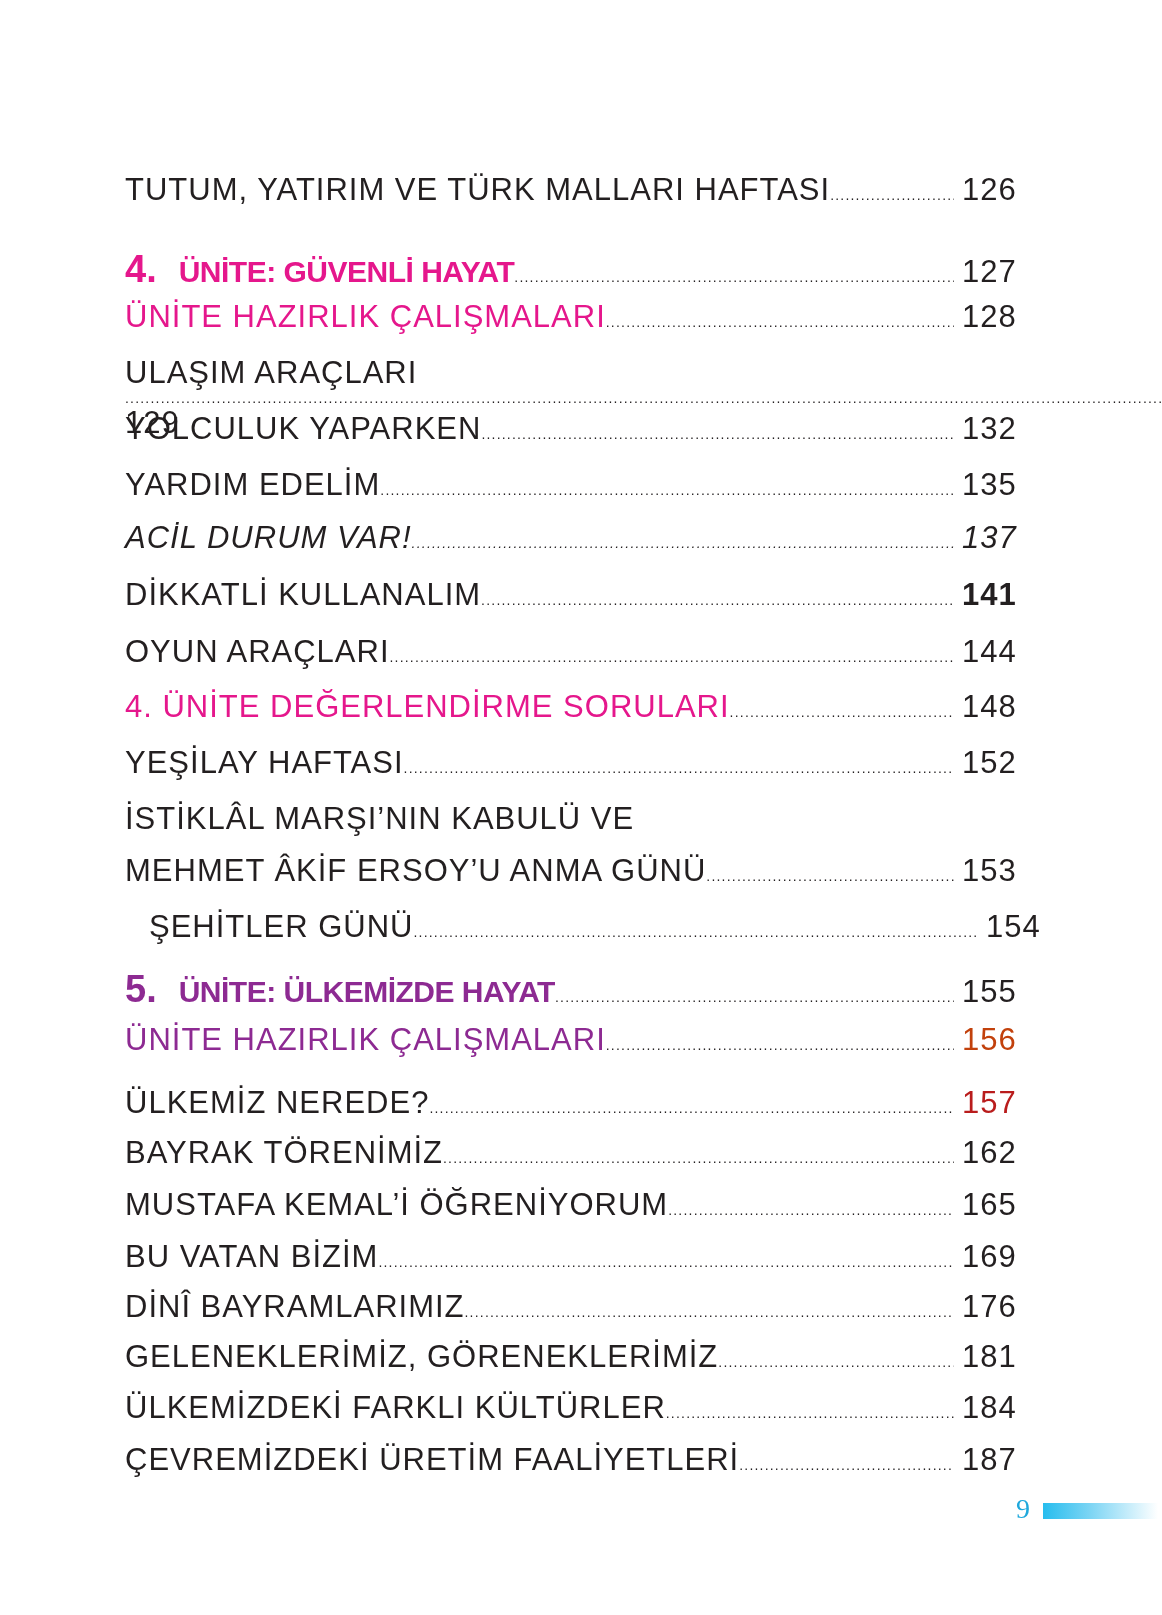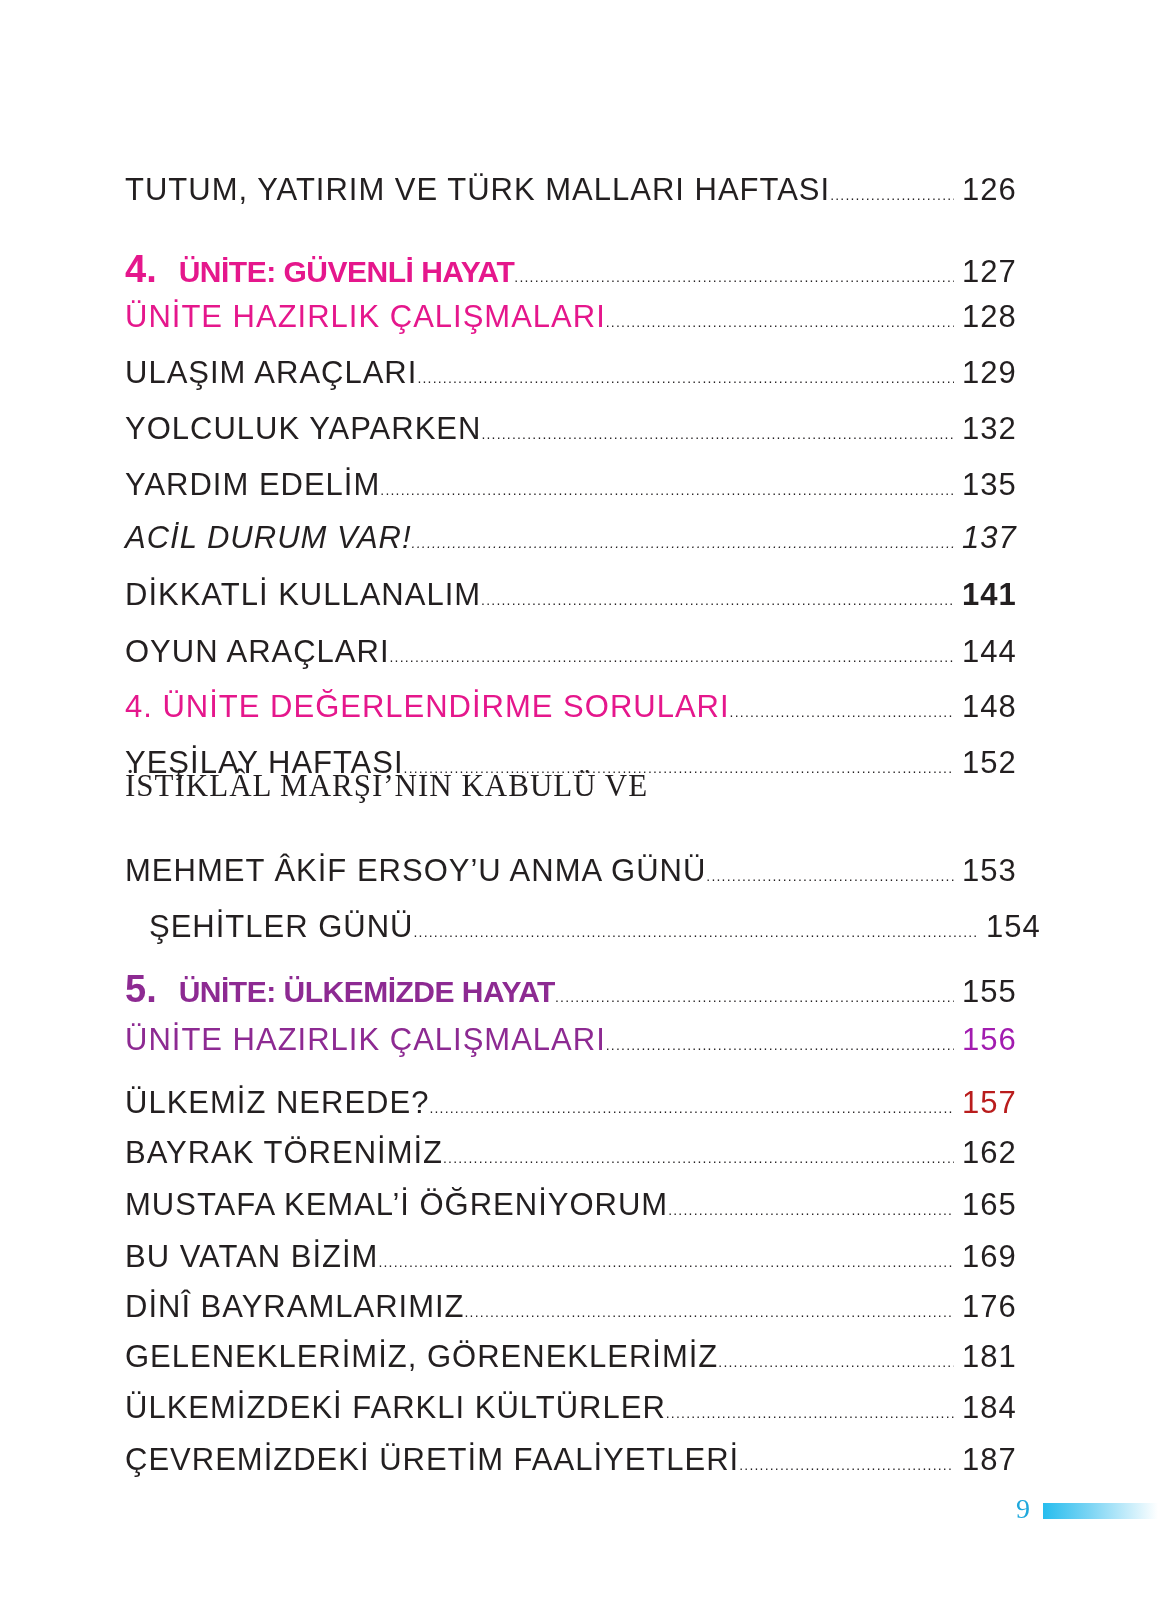--- a/index.html
+++ b/index.html
@@ -30,21 +30,21 @@
       <span class="num">4.</span>
       <span class="title">ÜNİTE: GÜVENLİ HAYAT</span>
       <span class="leader"></span>
       <span class="page" style="color: rgb(35, 31, 32);">127</span>
     </div>
     <div class="row magenta" style="top: 299px;">
       <span class="title">ÜNİTE HAZIRLIK ÇALIŞMALARI</span>
       <span class="leader"></span>
       <span class="page" style="color: rgb(35, 31, 32);">128</span>
     </div>
-    <div class="row" style="top: 355px;">
+    <div class="row" style="top: 355px; flex-direction: column;">
       <span class="title">ULAŞIM ARAÇLARI</span>
       <span class="leader"></span>
       <span class="page" style="color: rgb(35, 31, 32);">129</span>
     </div>
     <div class="row" style="top: 411px;">
       <span class="title">YOLCULUK YAPARKEN</span>
       <span class="leader"></span>
       <span class="page" style="color: rgb(35, 31, 32);">132</span>
     </div>
     <div class="row" style="top: 467px;">
@@ -70,21 +70,21 @@
     <div class="row magenta" style="top: 689px;">
       <span class="title">4. ÜNİTE DEĞERLENDİRME SORULARI</span>
       <span class="leader"></span>
       <span class="page" style="color: rgb(35, 31, 32);">148</span>
     </div>
     <div class="row" style="top: 745px;">
       <span class="title">YEŞİLAY HAFTASI</span>
       <span class="leader"></span>
       <span class="page" style="color: rgb(35, 31, 32);">152</span>
     </div>
-    <div class="row" style="top: 768px; font-family: Liberation Serif, serif;">
+    <div class="row" style="top: 801px;">
       <span class="title">İSTİKLÂL MARŞI’NIN KABULÜ VE</span>
     </div>
     <div class="row" style="top: 853px;">
       <span class="title">MEHMET ÂKİF ERSOY’U ANMA GÜNÜ</span>
       <span class="leader"></span>
       <span class="page" style="color: rgb(35, 31, 32);">153</span>
     </div>
     <div class="row" style="top: 909px; margin-left: 24px;">
       <span class="title">ŞEHİTLER GÜNÜ</span>
       <span class="leader"></span>
@@ -92,21 +92,21 @@
     </div>
     <div class="row purple unit" style="top: 968px;">
       <span class="num">5.</span>
       <span class="title">ÜNİTE: ÜLKEMİZDE HAYAT</span>
       <span class="leader"></span>
       <span class="page" style="color: rgb(35, 31, 32);">155</span>
     </div>
     <div class="row purple" style="top: 1022px;">
       <span class="title">ÜNİTE HAZIRLIK ÇALIŞMALARI</span>
       <span class="leader"></span>
-      <span class="page" style="color: #a21caf;">156</span>
+      <span class="page" style="color: #c2410c;">156</span>
     </div>
     <div class="row" style="top: 1085px;">
       <span class="title">ÜLKEMİZ NEREDE?</span>
       <span class="leader"></span>
       <span class="page" style="color: #b91c1c;">157</span>
     </div>
     <div class="row" style="top: 1135px;">
       <span class="title">BAYRAK TÖRENİMİZ</span>
       <span class="leader"></span>
       <span class="page" style="color: rgb(35, 31, 32);">162</span>

